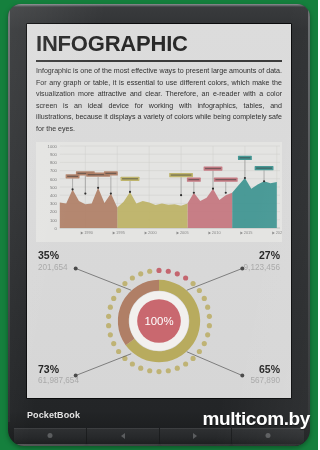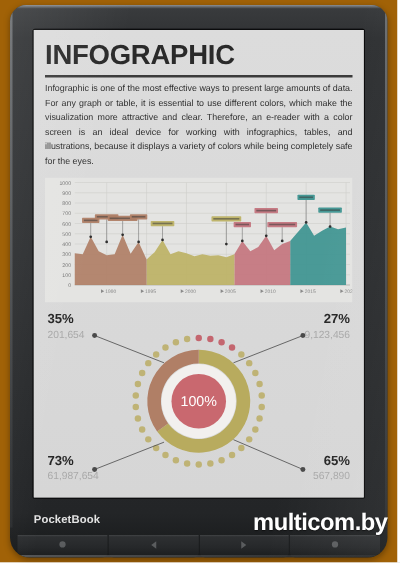--- a/index.html
+++ b/index.html
@@ -5,21 +5,21 @@
   * { box-sizing: border-box; margin: 0; padding: 0; }
   html, body {
     width: 318px; height: 450px;
     background: #ffffff;
     font-family: "Liberation Sans", sans-serif;
     overflow: hidden;
   }
   .stage {
     position: relative;
     width: 318px; height: 450px;
-    background: #a16207;
+    background: #15803d;
   }
 
   
   .device {
     position: absolute;
     left: 8px; top: 4px;
     width: 302px; height: 442px;
     border-radius: 13px 13px 16px 16px;
     background: linear-gradient(180deg,#3a3c3e 0%,#303234 6%,#2b2d2f 45%,#232527 92%,#17191a 100%);
     box-shadow: 0 2px 5px rgba(0,0,0,.35);

